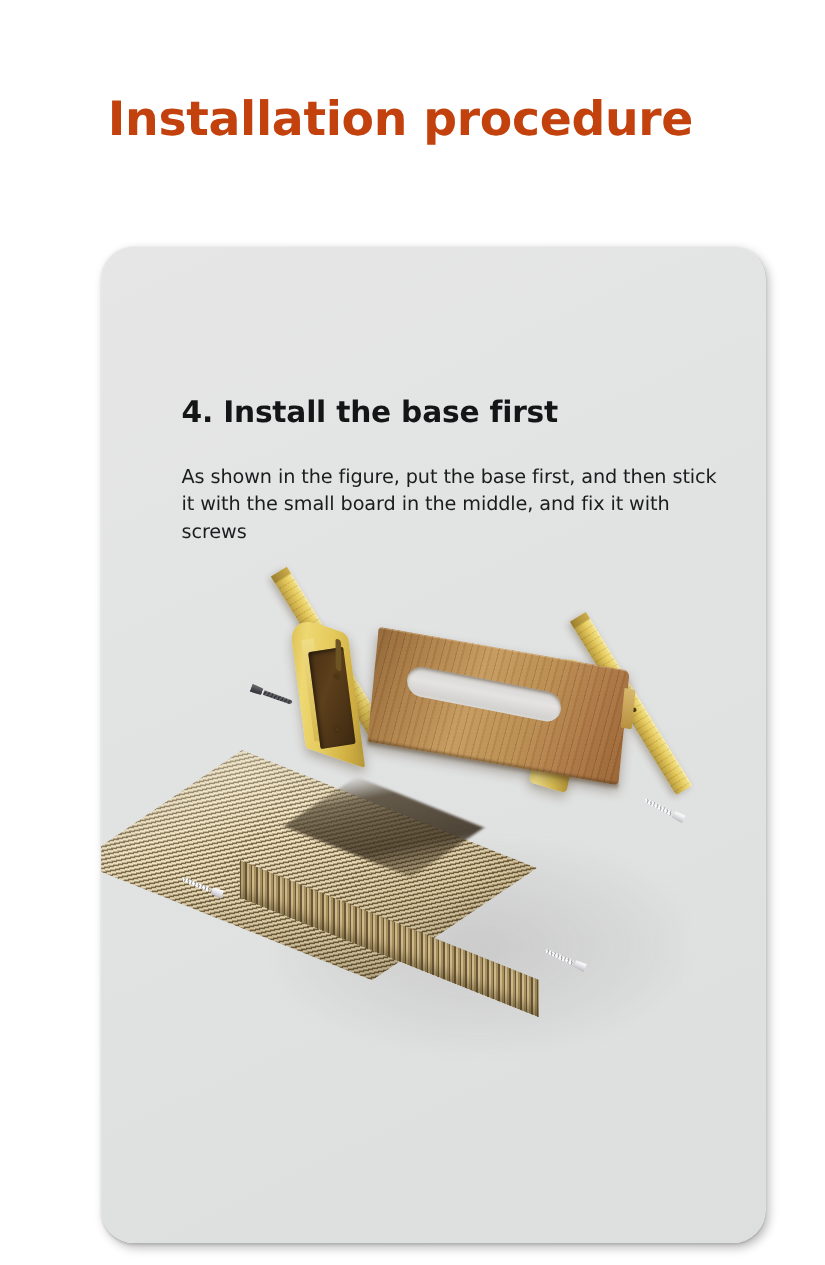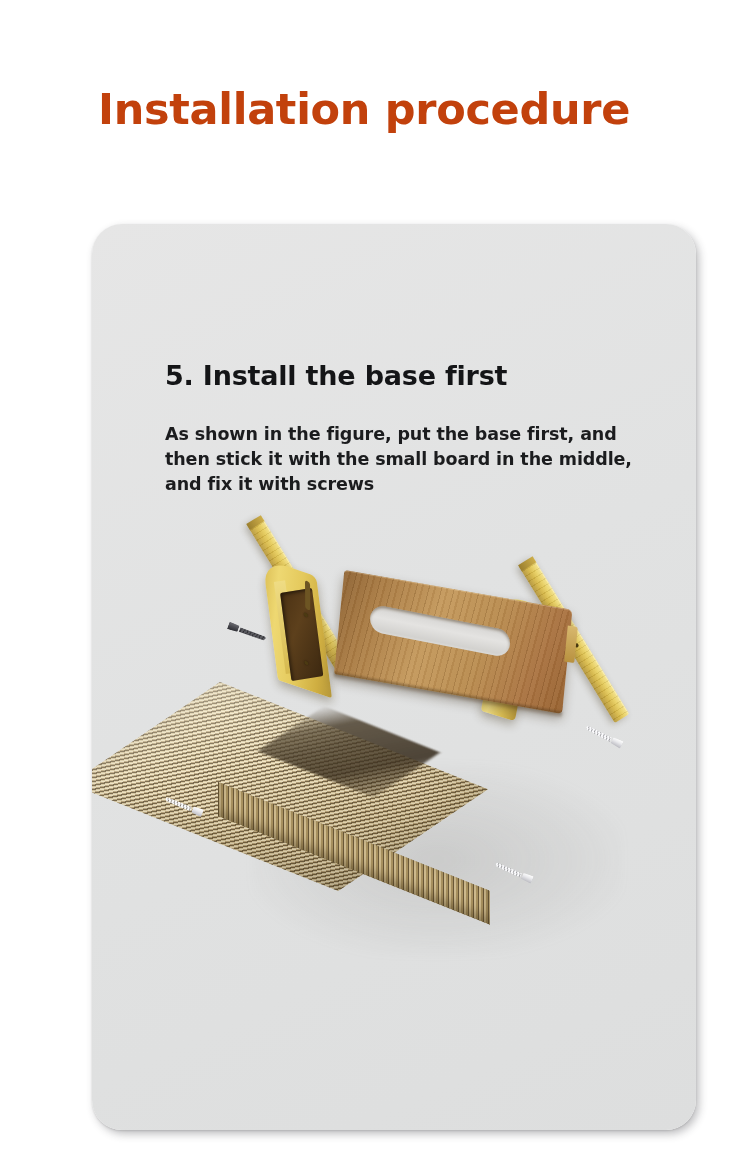--- a/index.html
+++ b/index.html
@@ -57,21 +57,21 @@
     white-space: nowrap;
   }
 
   .step-body {
     position: absolute;
     left: 73px;
     top: 174px;
     width: 500px;
     font-size: 17.5px;
     line-height: 25px;
-    font-weight: 700;
+    font-weight: 400;
     color: #1b1c1e;
     letter-spacing: -0.1px;
     margin-top: 24px;
   }
 
   
   .illustration {
     position: absolute;
     left: 0;
     top: 310px;
@@ -426,21 +426,21 @@
   .s3 { left: 452px; top: 182px; transform: rotate(27deg); }
   .s4 { left: 362px; top: 318px; transform: rotate(24deg); }
 </style>
 </head>
 <body>
 
 <h1 class="page-title">Installation procedure</h1>
 
 <section class="step-card">
 
-  <h2 class="step-heading">5. Install the base first</h2>
+  <h2 class="step-heading">4. Install the base first</h2>
 
   <p class="step-body">As shown in the figure, put the base first, and then stick it with the small board in the middle, and fix it with screws</p>
 
   <figure class="illustration">
     <div class="illu-inner">
 
       <div class="ground-shade"></div>
 
       <div class="left-rail">
         <div class="rail-grain"></div>

